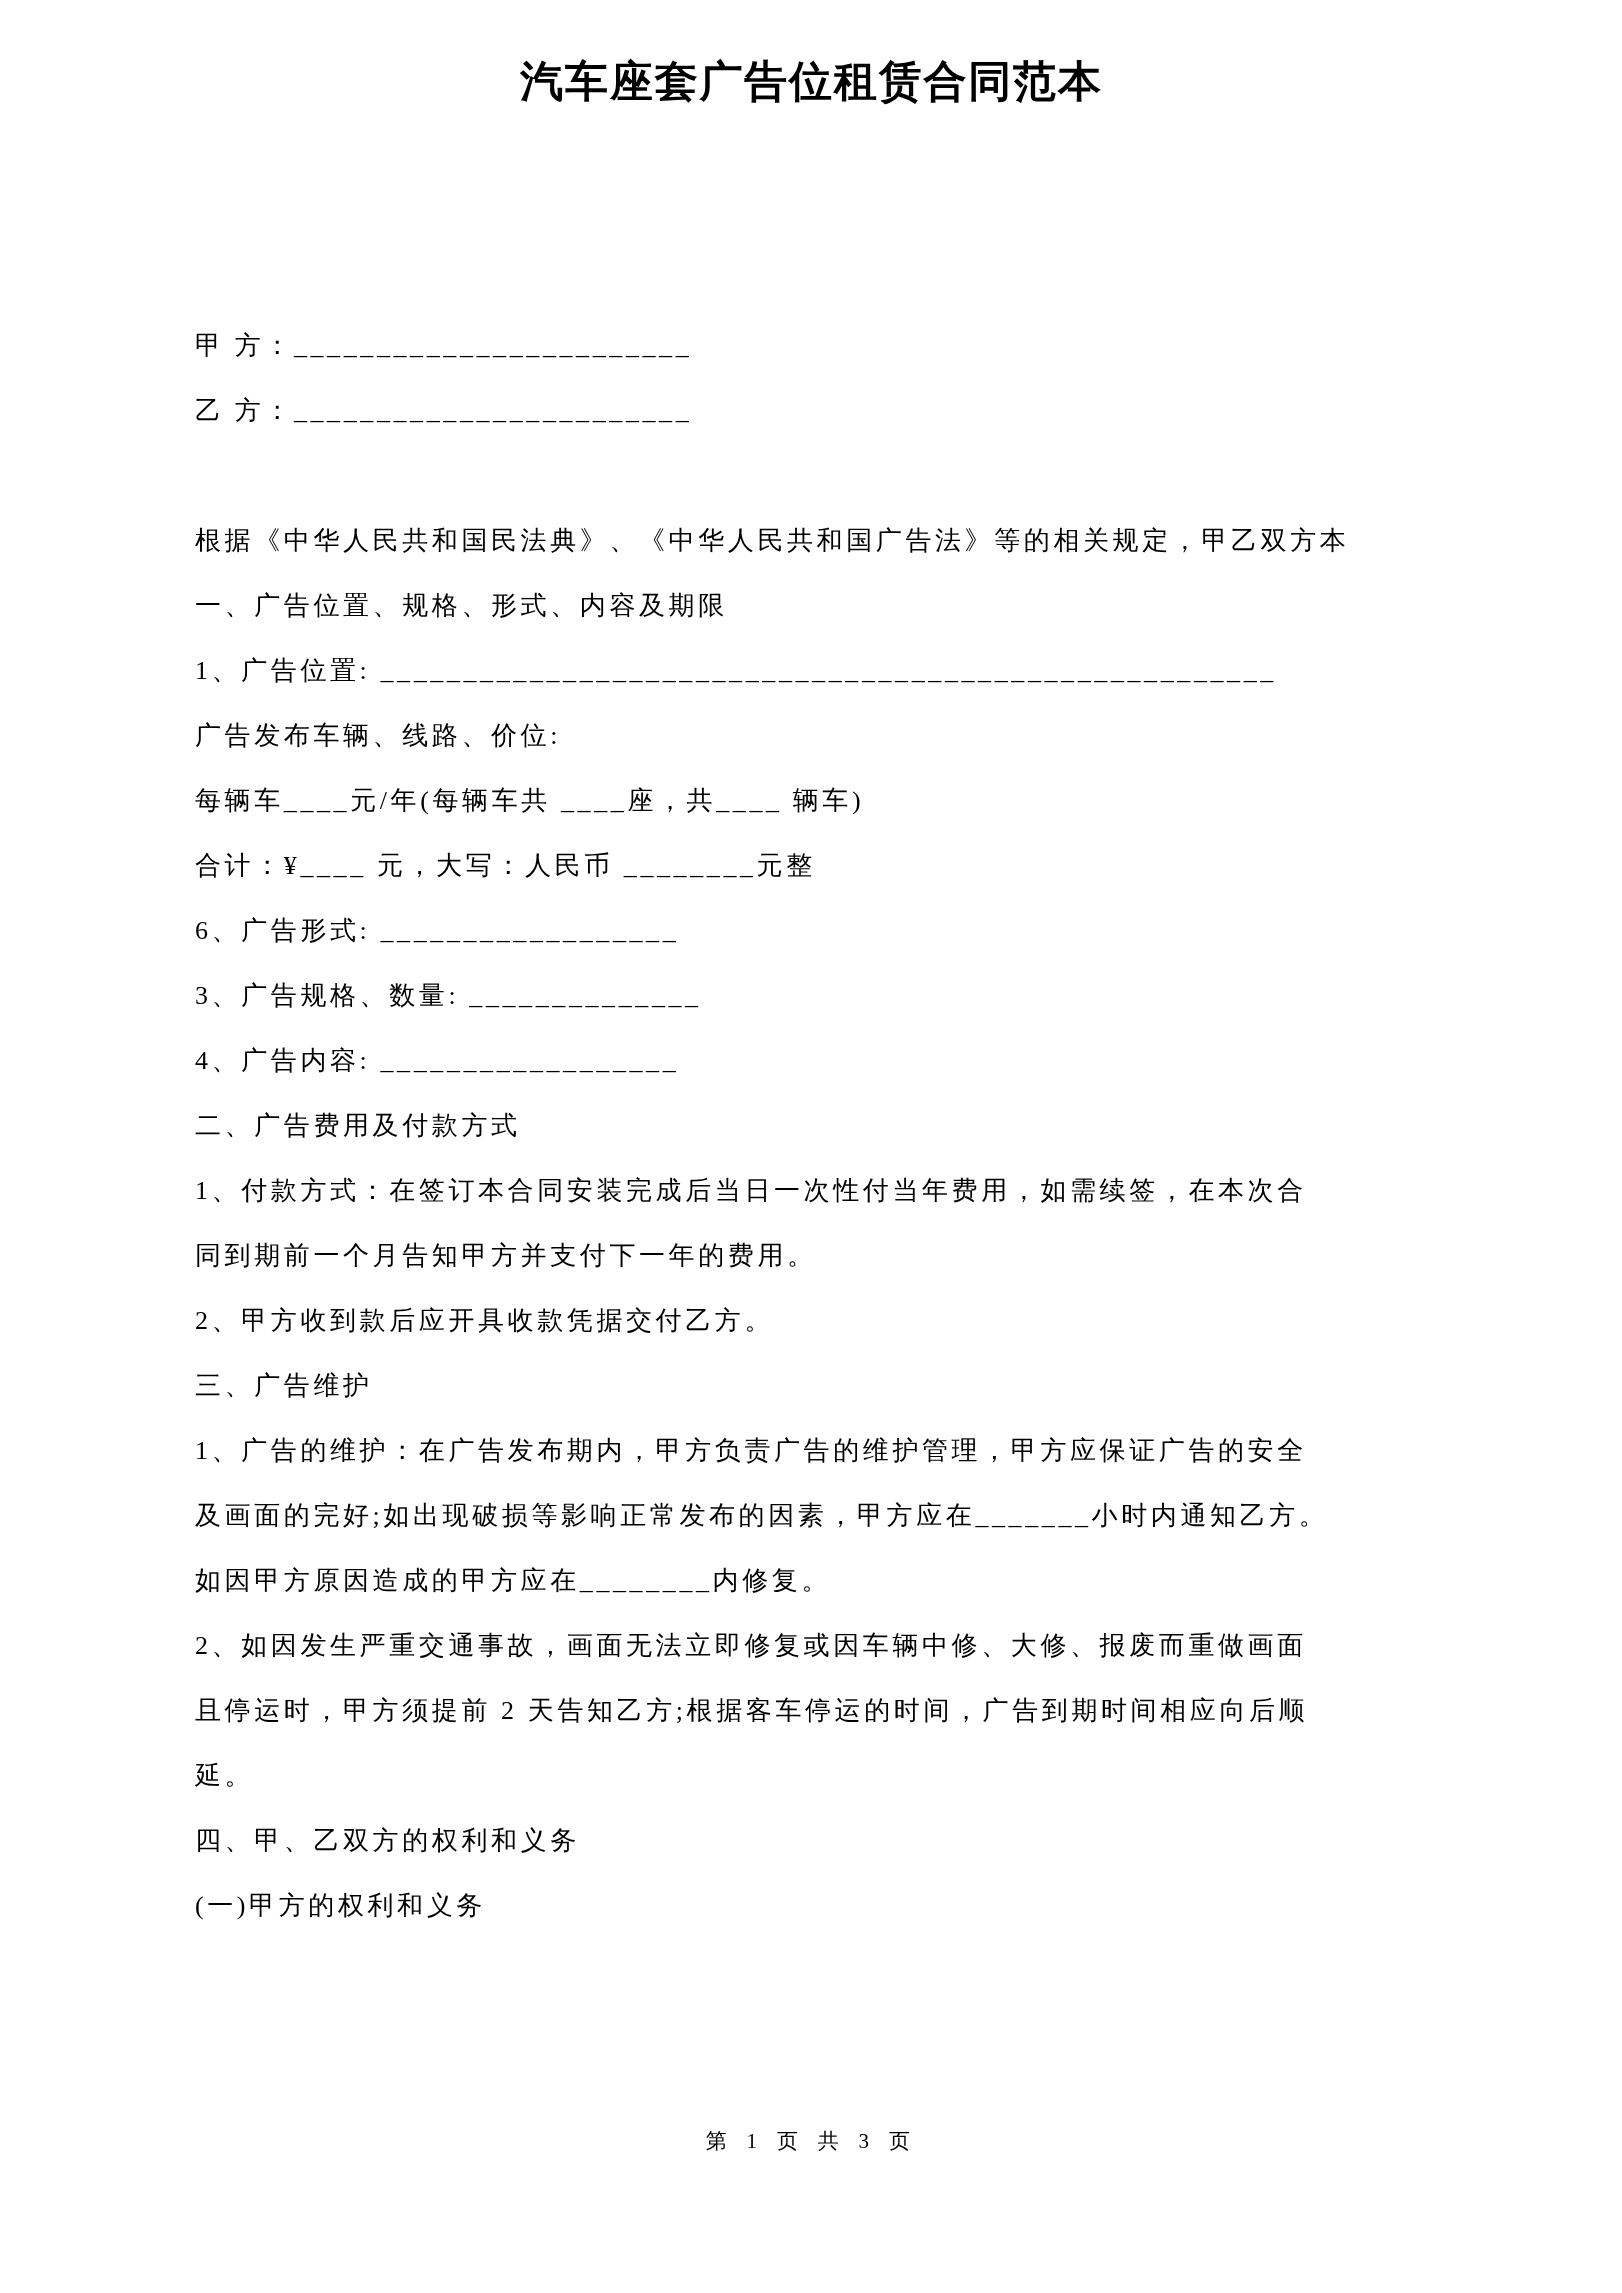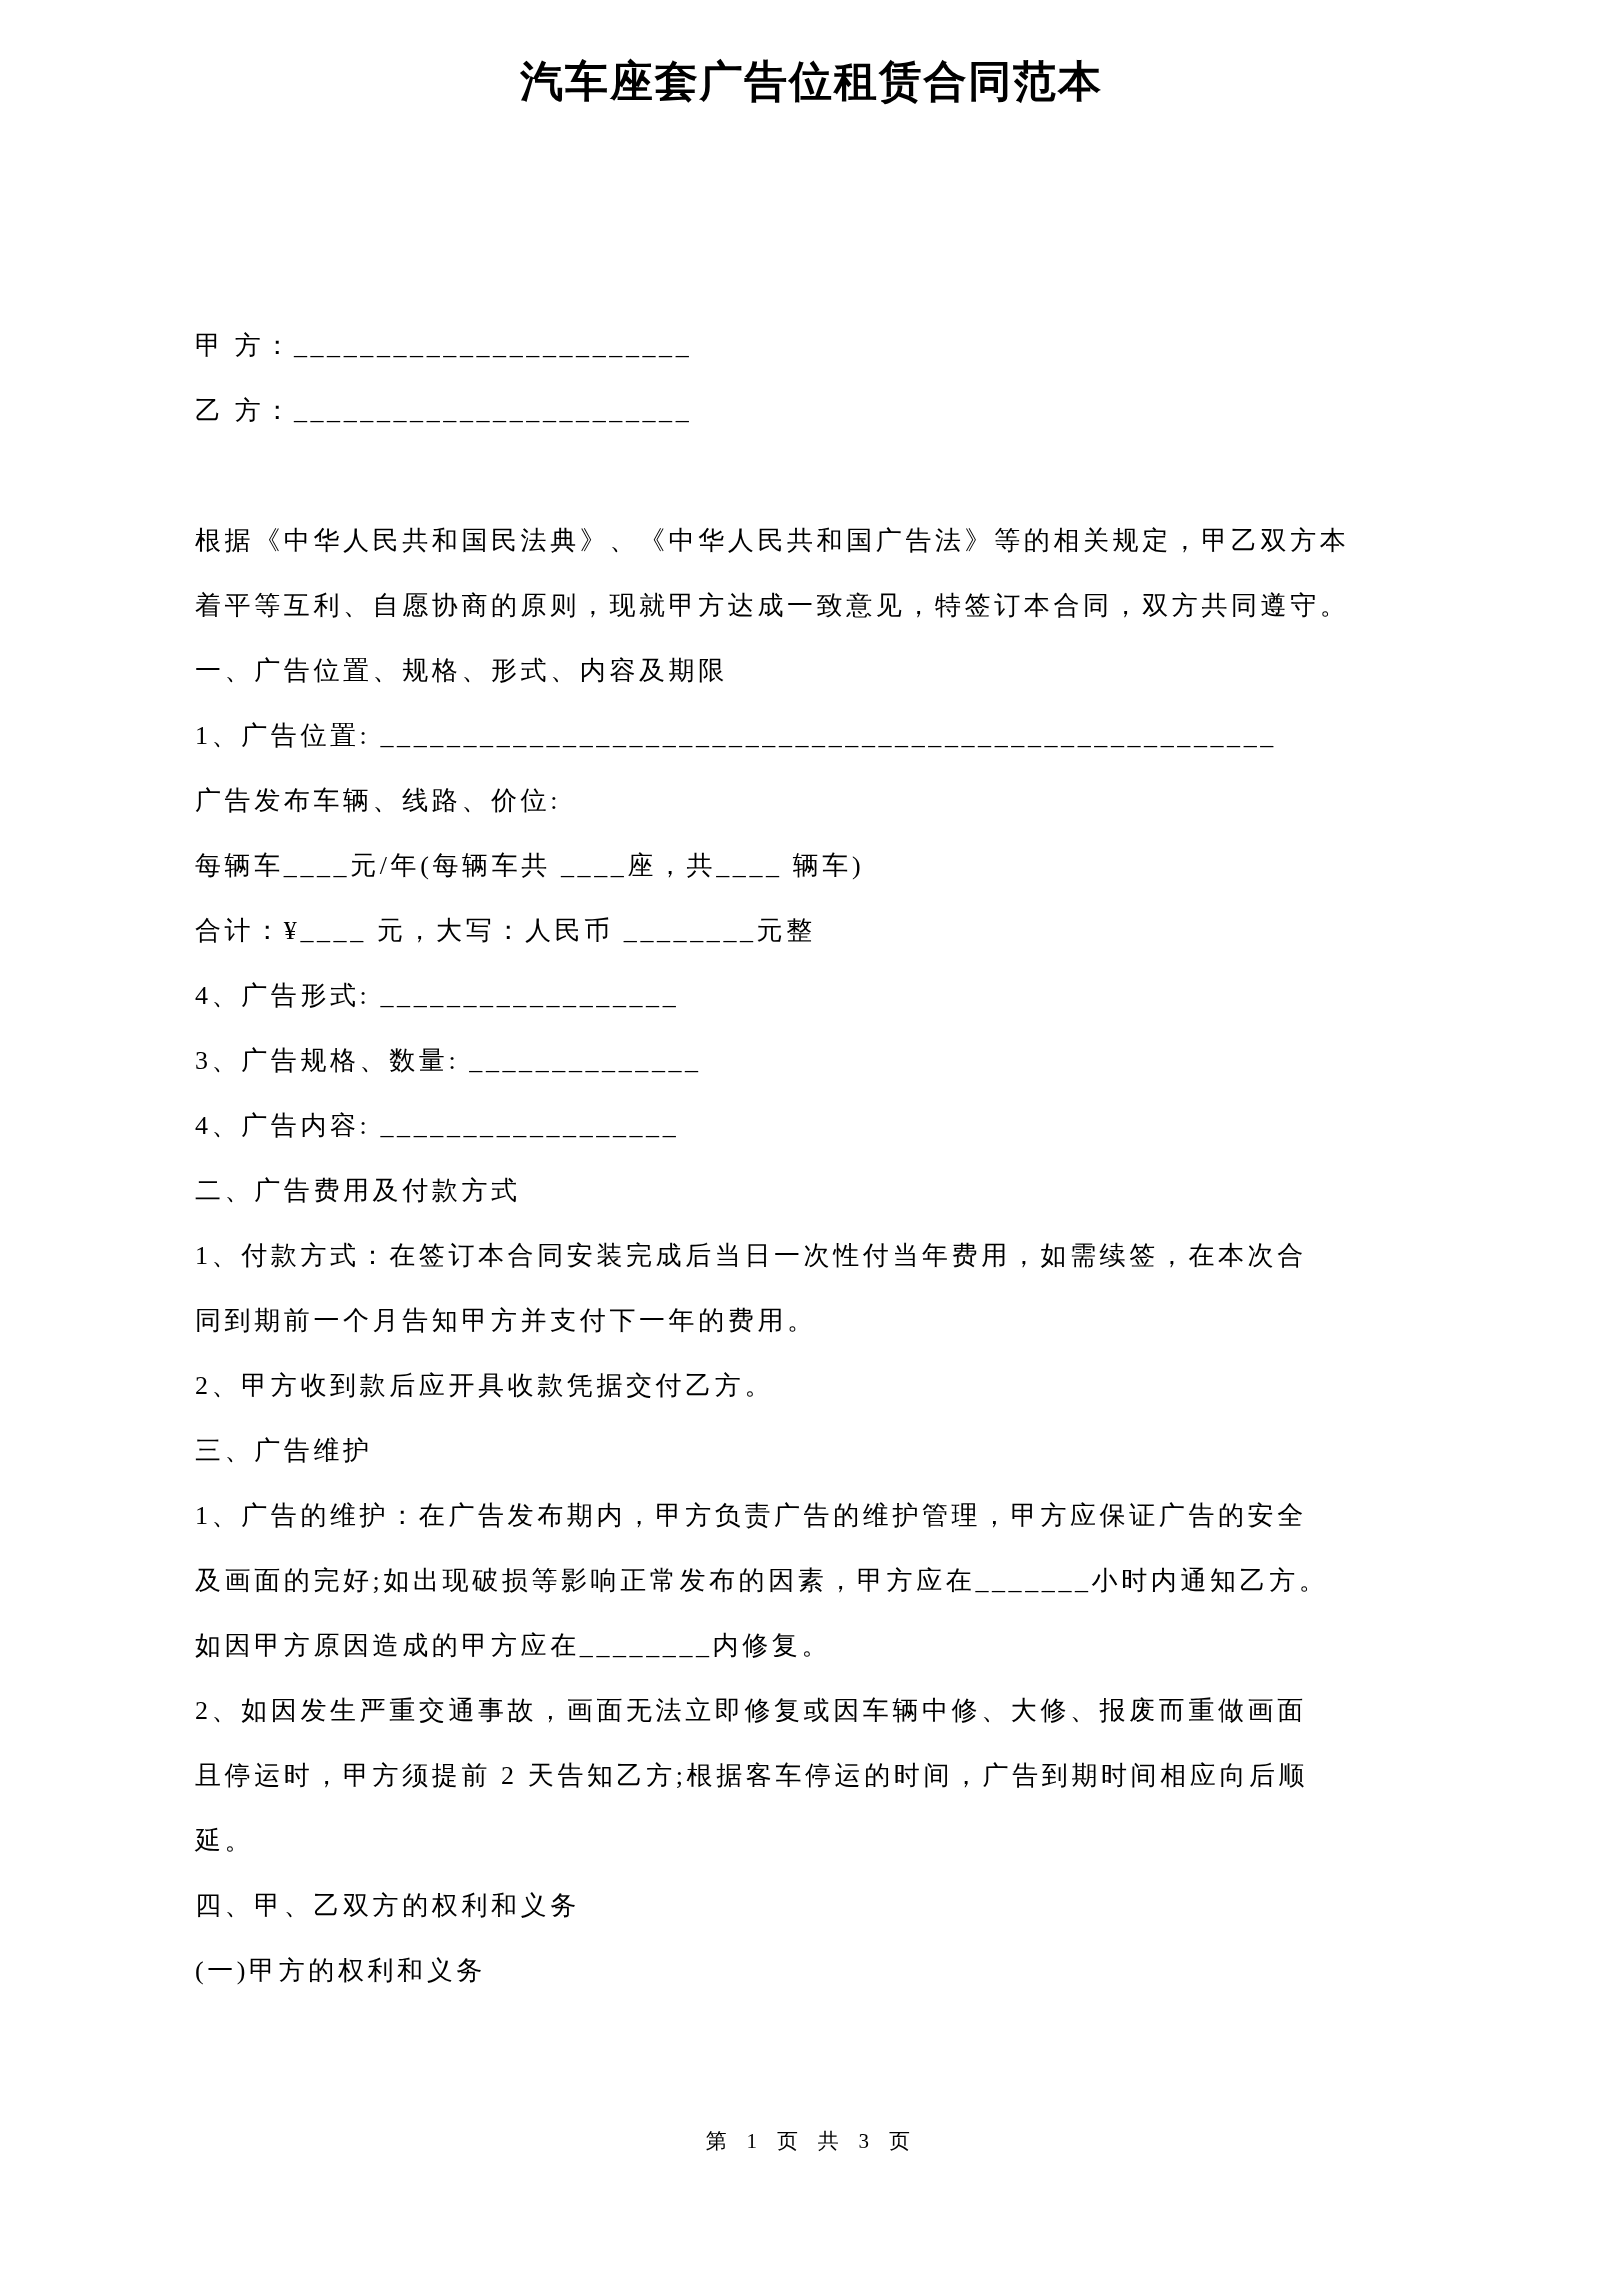--- a/index.html
+++ b/index.html
@@ -57,27 +57,26 @@
 <body>
 
 <div class="page">
 
   <div class="doc-title">汽车座套广告位租赁合同范本</div>
 
   <div class="content">
     <div class="line">甲 方：________________________</div>
     <div class="line">乙 方：________________________</div>
     <div class="line gap-before">根据《中华人民共和国民法典》、《中华人民共和国广告法》等的相关规定，甲乙双方本</div>
-    <div class="line">着平等互利、自愿协商的原则，现就甲方达成一致意见，特签订本合同，双方共同遵守。</div>
     <div class="line">一、广告位置、规格、形式、内容及期限</div>
     <div class="line">1、广告位置: ______________________________________________________</div>
     <div class="line">广告发布车辆、线路、价位:</div>
     <div class="line">每辆车____元/年(每辆车共 ____座，共____ 辆车)</div>
     <div class="line">合计：¥____ 元，大写：人民币 ________元整</div>
-    <div class="line">4、广告形式: __________________</div>
+    <div class="line">6、广告形式: __________________</div>
     <div class="line">3、广告规格、数量: ______________</div>
     <div class="line">4、广告内容: __________________</div>
     <div class="line">二、广告费用及付款方式</div>
     <div class="line">1、付款方式：在签订本合同安装完成后当日一次性付当年费用，如需续签，在本次合</div>
     <div class="line">同到期前一个月告知甲方并支付下一年的费用。</div>
     <div class="line">2、甲方收到款后应开具收款凭据交付乙方。</div>
     <div class="line">三、广告维护</div>
     <div class="line">1、广告的维护：在广告发布期内，甲方负责广告的维护管理，甲方应保证广告的安全</div>
     <div class="line">及画面的完好;如出现破损等影响正常发布的因素，甲方应在_______小时内通知乙方。</div>
     <div class="line">如因甲方原因造成的甲方应在________内修复。</div>

